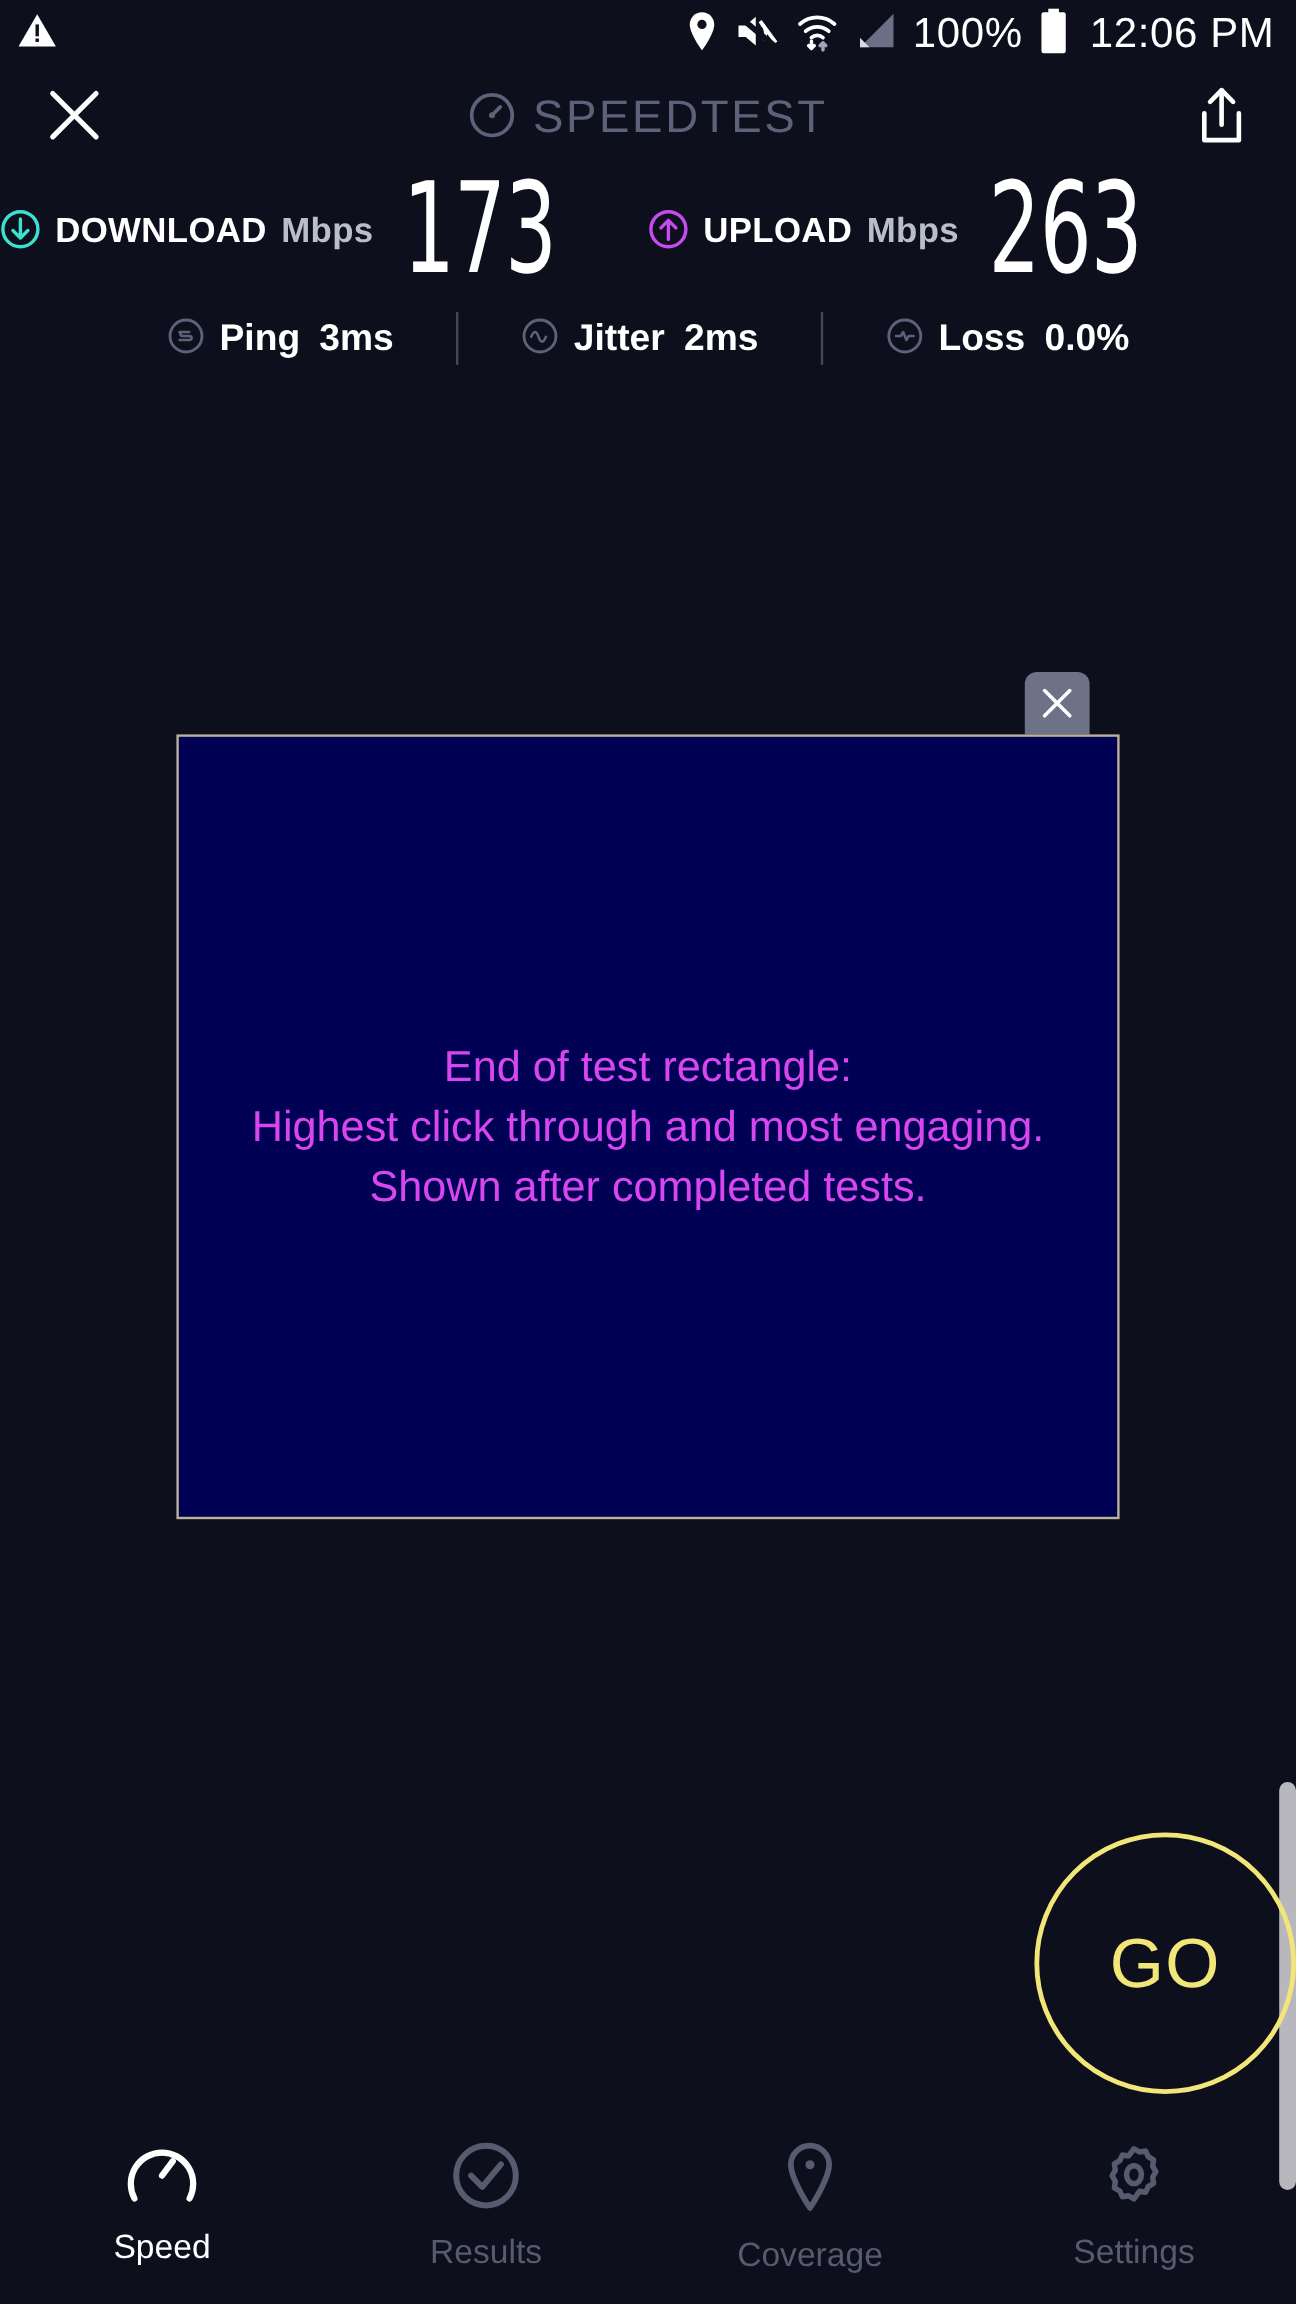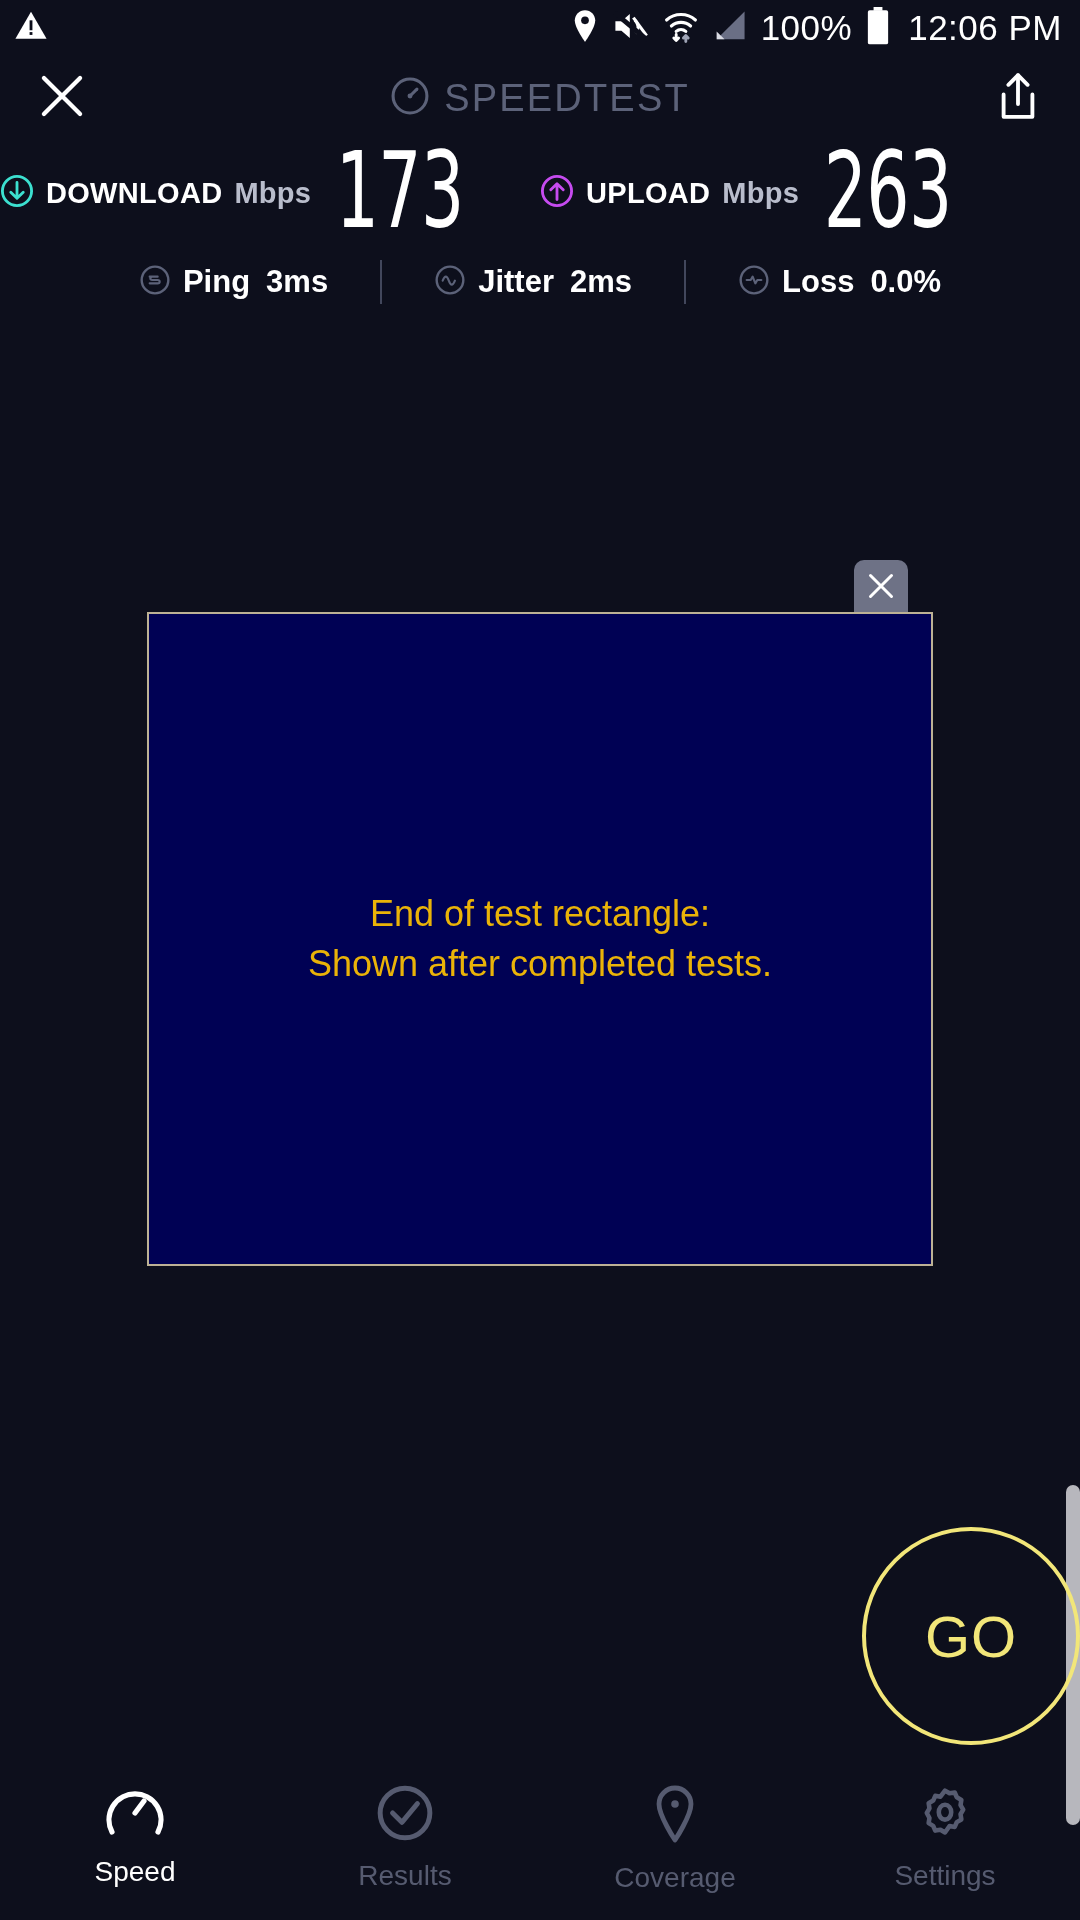--- a/index.html
+++ b/index.html
@@ -68,21 +68,21 @@
     border-radius:10px 10px 0 0;
     display:flex; align-items:center; justify-content:center;
   }
   .ad-box{
     position:absolute; top:52px; left:147px;
     width:786px; height:654px;
     background:#000154; border:2px solid #bdb295;
     display:flex; align-items:center; justify-content:center;
   }
   .ad-text{
-    color:#eab308; font-size:36px; line-height:1.38; text-align:center;
+    color:#d946ef; font-size:36px; line-height:1.38; text-align:center;
     font-weight:400;
   }
   .ad-scroll{
     position:absolute; top:925px; right:0px; width:14px; height:340px;
     background:#b7b7bd; border-radius:7px;
   }
 
   
   .go-wrap{ position:absolute; top:1527px; left:0; width:1080px; display:flex; justify-content:flex-end; }
   .go-btn{
@@ -257,20 +257,21 @@
   <div class="ad-close">
     <span>
       <svg width="30" height="30" viewBox="0 0 20 20">
           <path d="M3 3 L17 17 M17 3 L3 17" stroke="#ffffff" stroke-width="2" stroke-linecap="round"></path>
         </svg>
     </span>
   </div>
   <div class="ad-box">
     <div class="ad-text">
       <div>End of test rectangle:</div>
+      <div>Highest click through and most engaging.</div>
       <div>Shown after completed tests.</div>
     </div>
   </div>
   <div class="ad-scroll"></div>
 </div>
 
 <div class="go-wrap">
   <div class="go-btn">
     <span class="go-text">GO</span>
   </div>

